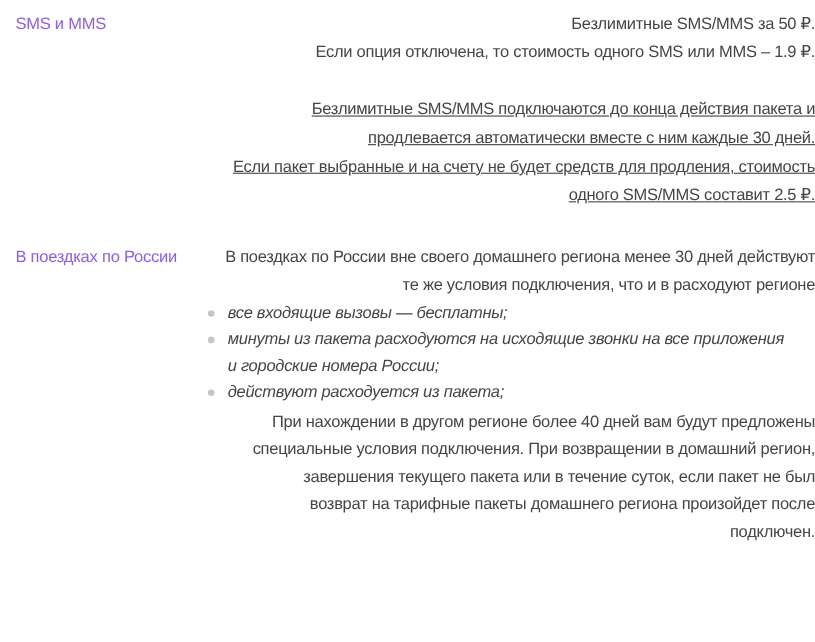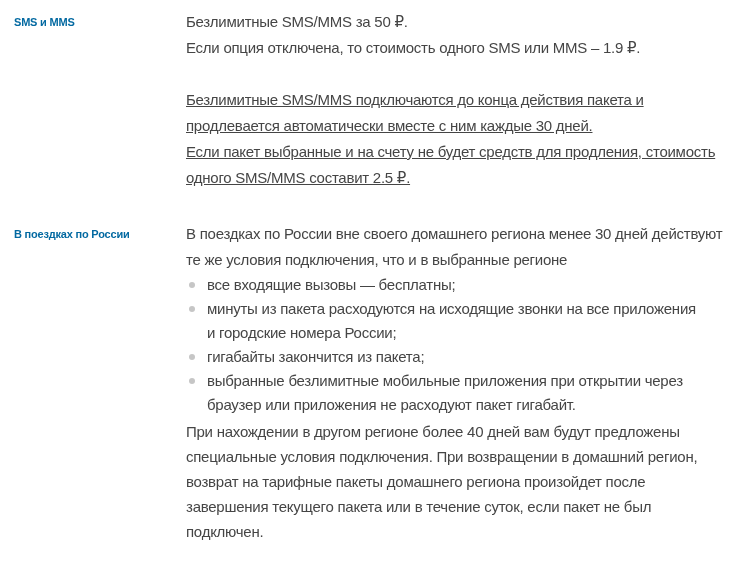--- a/index.html
+++ b/index.html
@@ -22,47 +22,49 @@
   .row {
     display: grid;
     grid-template-columns: 172px 1fr;
     align-items: start;
   }
   .row + .row {
     margin-top: 30px;
   }
   .row-label {
     margin: 0;
-    font-size: 11px;
-    font-weight: 700;
-    color: #0369a1;
+    font-size: 15px;
+    font-weight: 400;
+    color: #8b5cf6;
     line-height: 26px;
     letter-spacing: -0.2px;
   }
   .para {
     margin: 0;
     line-height: 26px;
+    text-align: right;
   }
   .para + .para {
     margin-top: 26px;
     text-decoration: underline;
   }
   .line {
     display: block;
     white-space: nowrap;
   }
   ul.bullets {
     list-style: none;
     margin: 0;
     padding: 0;
     line-height: 24px;
   }
   ul.bullets li {
     position: relative;
     padding-left: 21px;
+    font-style: italic;
   }
   ul.bullets li::before {
     content: "";
     position: absolute;
     left: 3px;
     top: 9px;
     width: 6px;
     height: 6px;
     border-radius: 50%;
     background: #c6c6c6;
@@ -91,41 +93,37 @@
         <span class="line">одного SMS/MMS составит 2.5 ₽.</span>
       </p>
     </div>
   </section>
 
   <section class="row">
     <h3 class="row-label">В поездках по России</h3>
     <div class="row-content">
       <p class="para">
         <span class="line">В поездках по России вне своего домашнего региона менее 30 дней действуют</span>
-        <span class="line">те же условия подключения, что и в выбранные регионе</span>
+        <span class="line">те же условия подключения, что и в расходуют регионе</span>
       </p>
       <ul class="bullets">
         <li>
           <span class="line">все входящие вызовы — бесплатны;</span>
         </li>
         <li>
           <span class="line">минуты из пакета расходуются на исходящие звонки на все приложения</span>
           <span class="line">и городские номера России;</span>
         </li>
         <li>
-          <span class="line">гигабайты закончится из пакета;</span>
-        </li>
-        <li>
-          <span class="line">выбранные безлимитные мобильные приложения при открытии через</span>
-          <span class="line">браузер или приложения не расходуют пакет гигабайт.</span>
+          <span class="line">действуют расходуется из пакета;</span>
         </li>
       </ul>
       <p class="para outro">
         <span class="line">При нахождении в другом регионе более 40 дней вам будут предложены</span>
         <span class="line">специальные условия подключения. При возвращении в домашний регион,</span>
+        <span class="line">завершения текущего пакета или в течение суток, если пакет не был</span>
         <span class="line">возврат на тарифные пакеты домашнего региона произойдет после</span>
-        <span class="line">завершения текущего пакета или в течение суток, если пакет не был</span>
         <span class="line">подключен.</span>
       </p>
     </div>
   </section>
 
 </div>
 
 </body></html>

